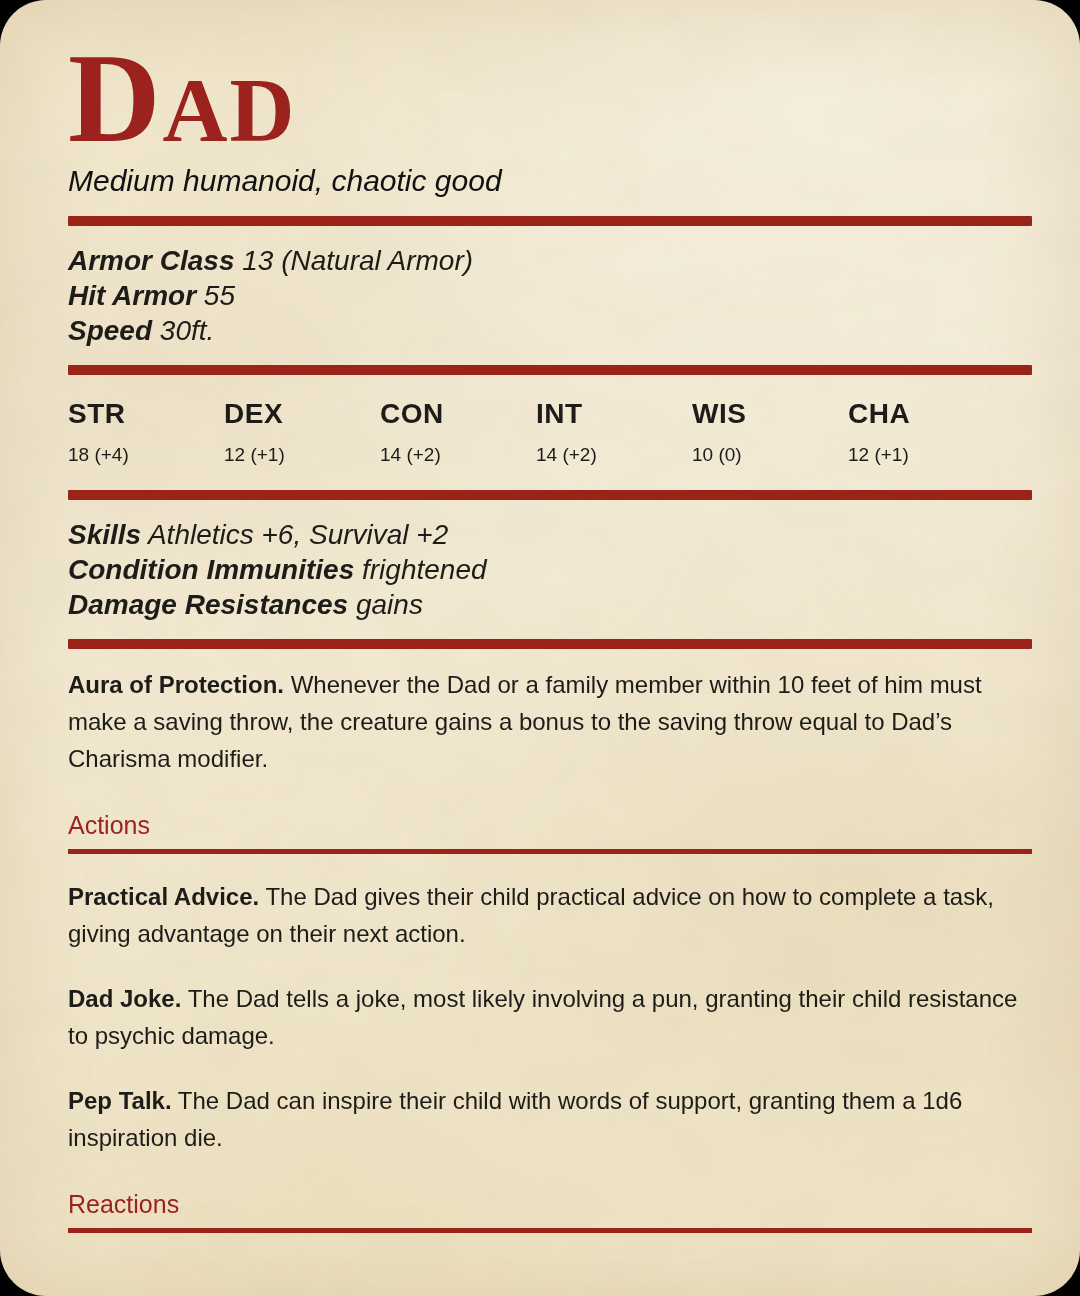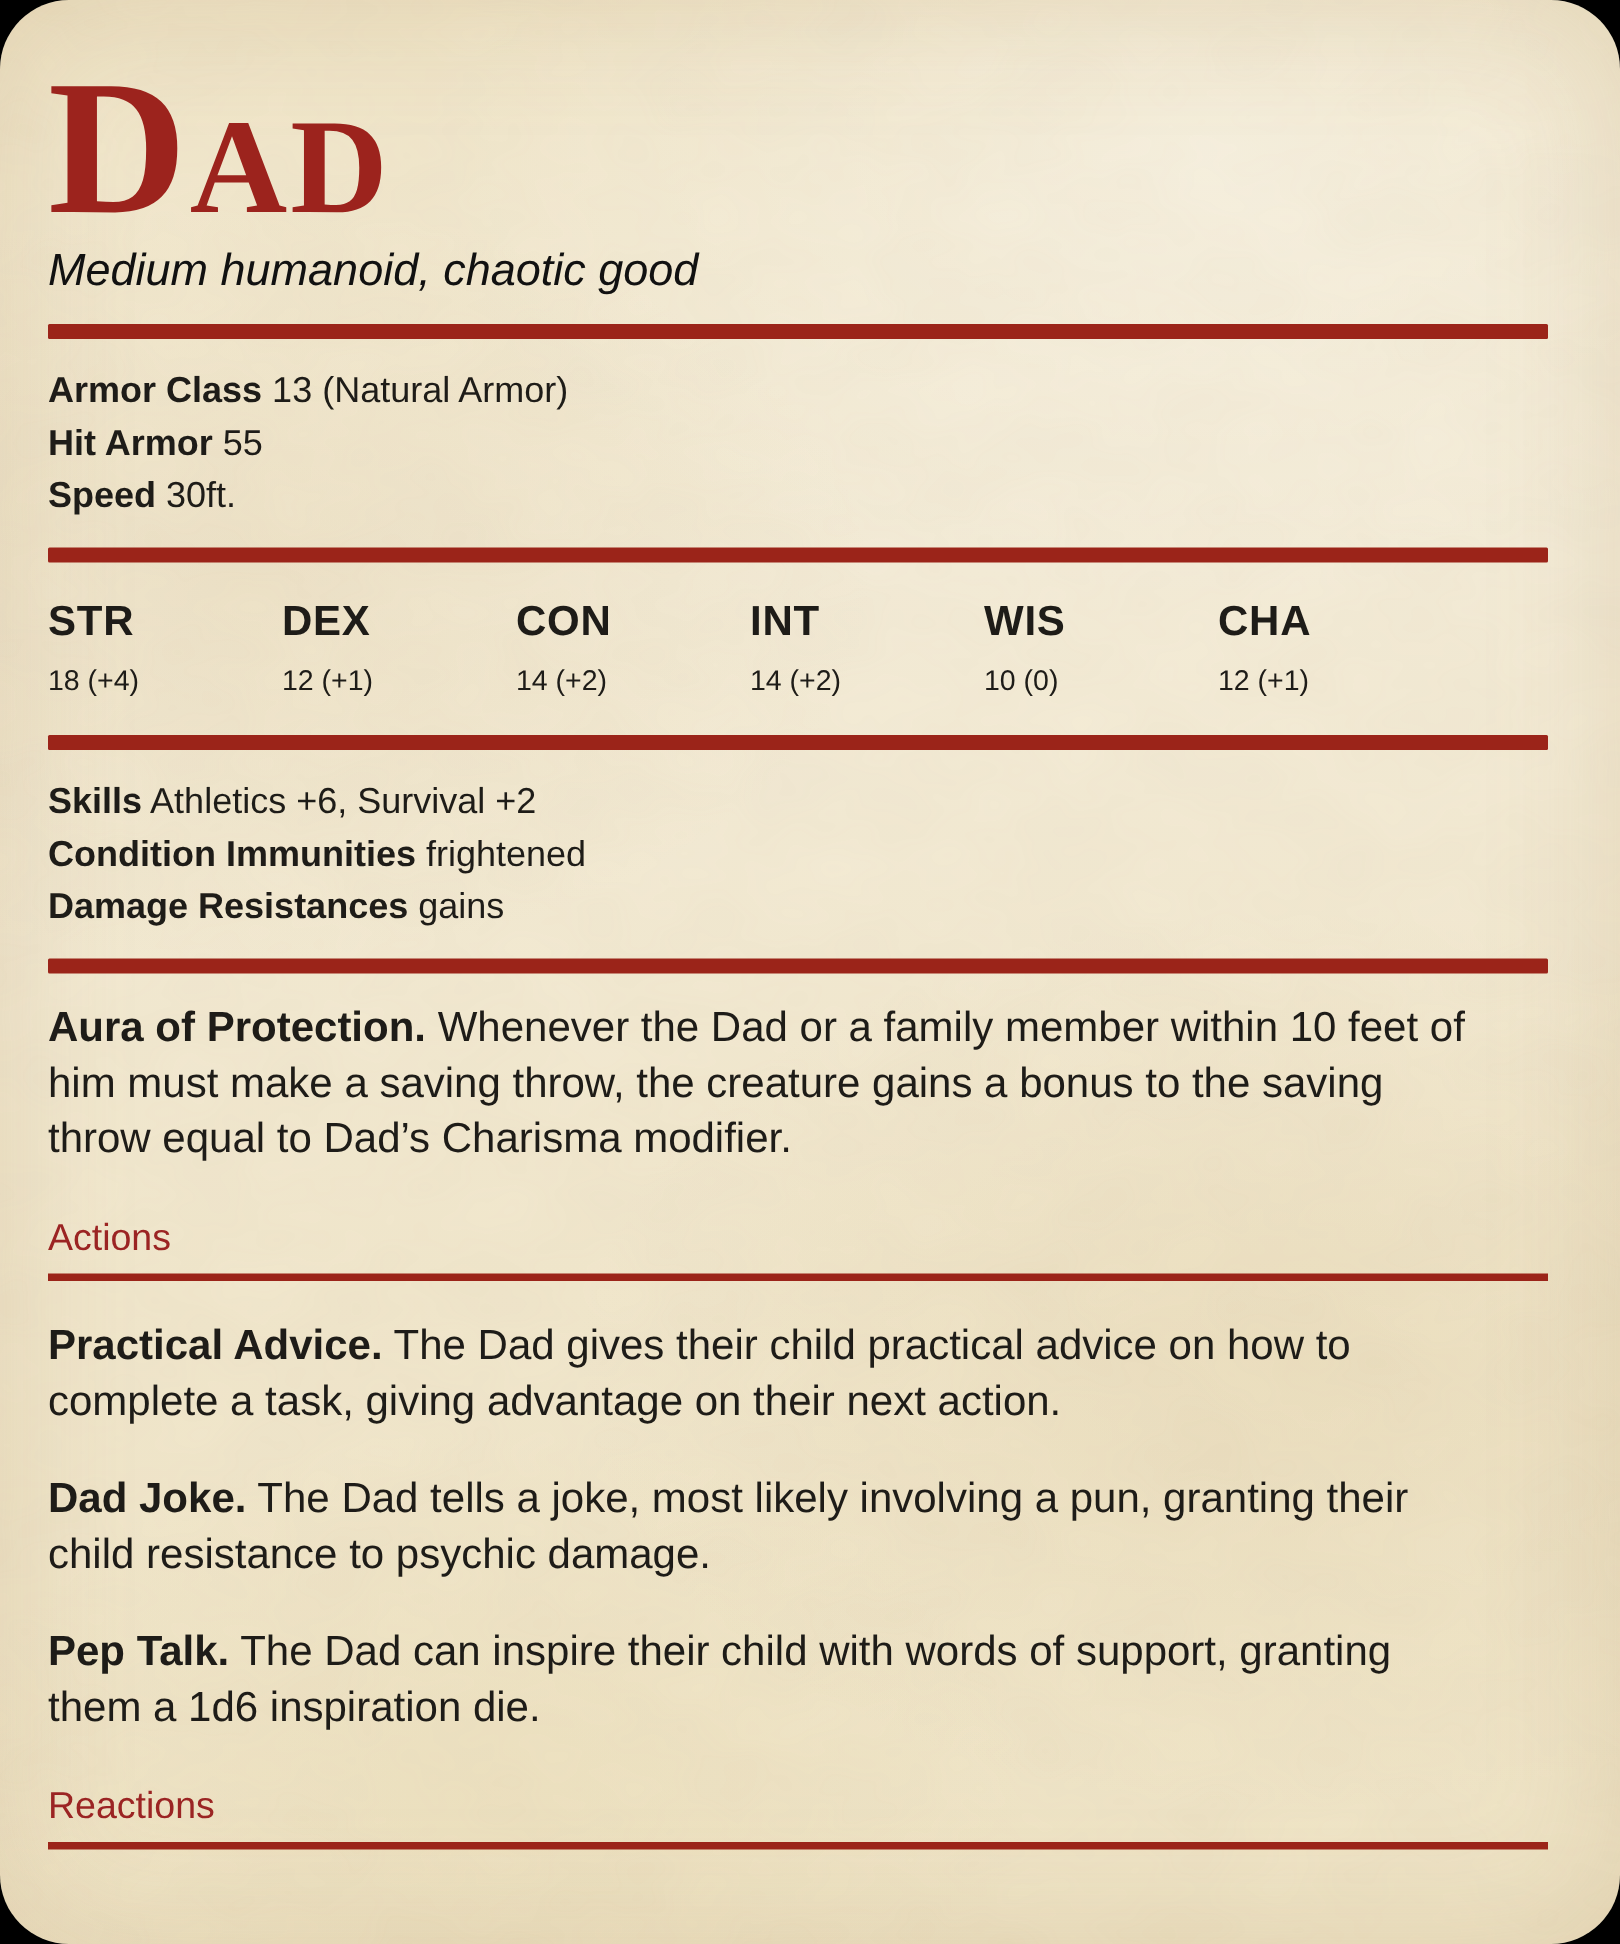--- a/index.html
+++ b/index.html
@@ -29,21 +29,21 @@
     inset: 0;
     width: 100%;
     height: 100%;
     opacity: 0.05;
     mix-blend-mode: multiply;
     pointer-events: none;
   }
   .content {
     position: absolute;
     inset: 0;
-    padding: 42px 48px 0 32px;
+    padding: 42px 48px 0 68px;
     color: #1e1c18;
   }
   h1.title {
     margin: 0;
     font-family: "Liberation Serif", serif;
     font-variant: small-caps;
     font-weight: 600;
     font-size: 128px;
     line-height: 0.88;
     letter-spacing: 2px;
@@ -56,22 +56,23 @@
     line-height: 1.2;
     color: #111111;
   }
   .divider {
     height: 10px;
     background: #9b2419;
     margin: 17px 0;
     border-radius: 1px;
   }
   .stat-line {
-    font-size: 24px;
+    font-size: 28px;
     line-height: 35px;
+    font-style: italic;
   }
   .b { font-weight: 700; }
   .abilities {
     display: flex;
     padding: 6px 0 2px 0;
   }
   .ability {
     width: 156px;
   }
   .ab-name {
@@ -80,21 +81,21 @@
     letter-spacing: 0.5px;
     line-height: 32px;
     margin-bottom: 9px;
   }
   .ab-score {
     font-size: 19px;
     line-height: 32px;
   }
   p.entry {
     margin: 0 0 28px 0;
-    font-size: 28px;
+    font-size: 24px;
     line-height: 37px;
     max-width: 960px;
   }
   h2.section-heading {
     margin: 2px 0 24px 0;
     font-size: 25px;
     font-weight: 400;
     line-height: 40px;
     color: #9b2423;
     border-bottom: 5px solid #9b2419;

